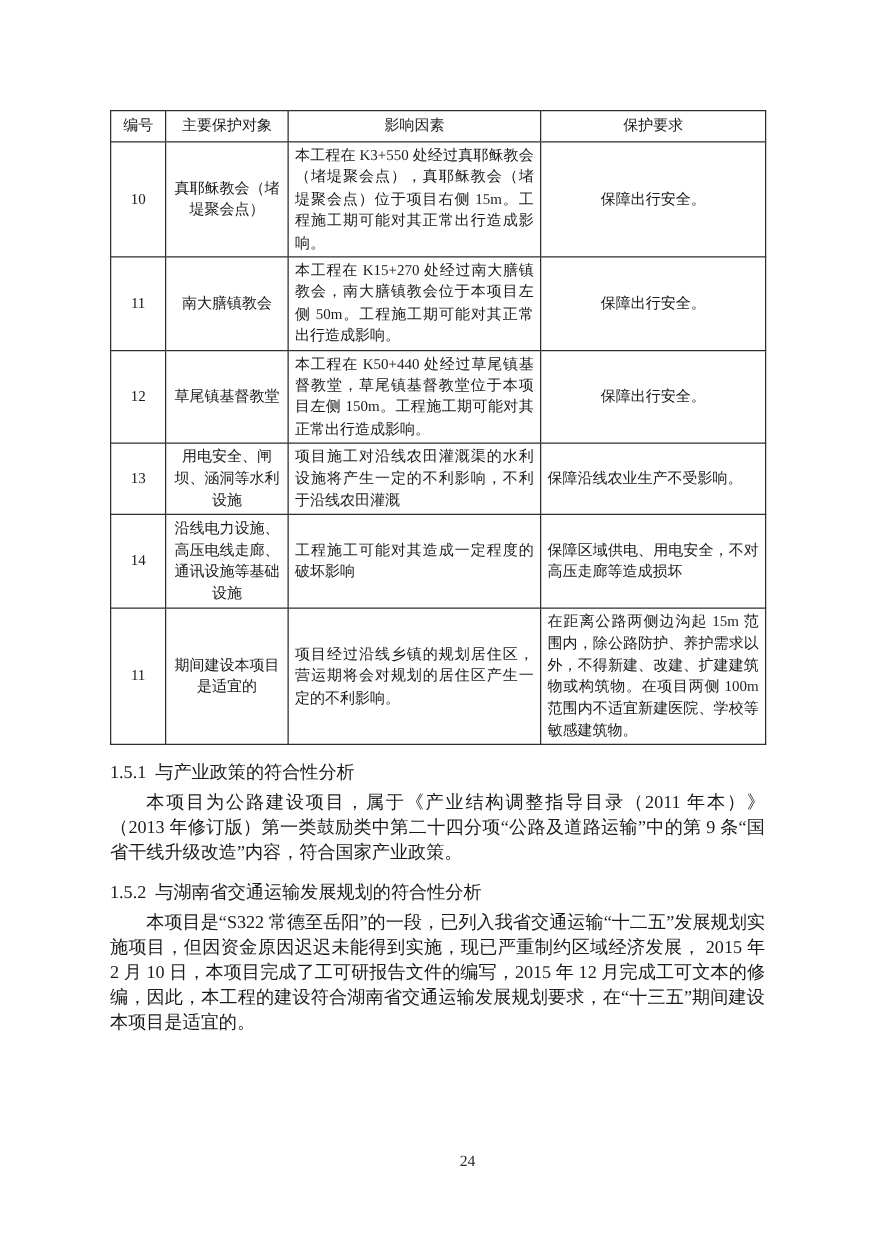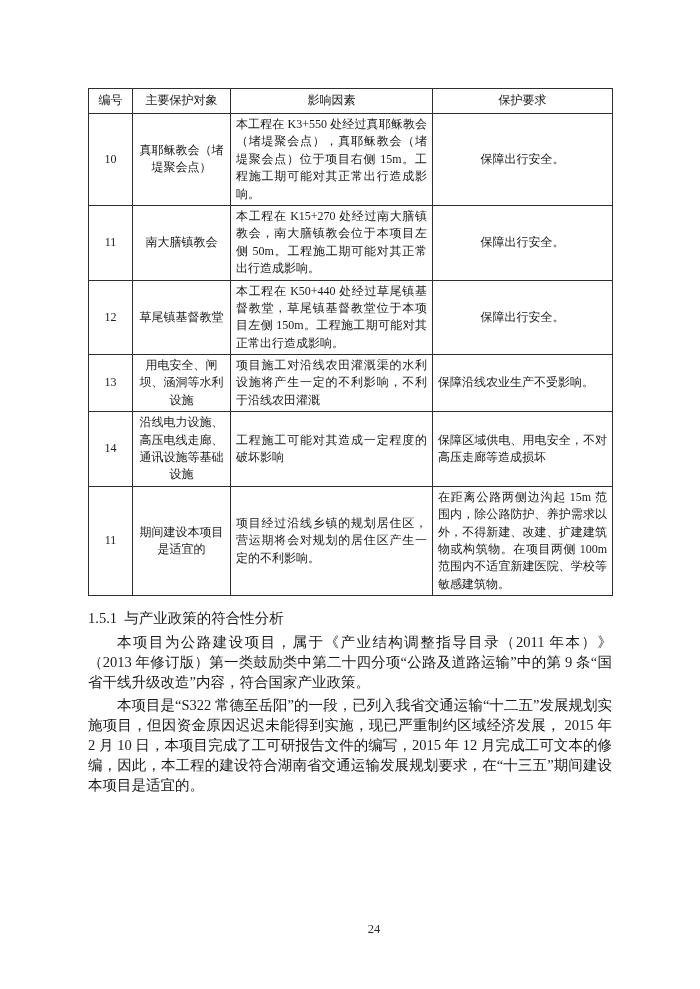--- a/index.html
+++ b/index.html
@@ -137,17 +137,18 @@
         <td class="cell-impact">项目经过沿线乡镇的规划居住区，营运期将会对规划的居住区产生一定的不利影响。</td>
         <td class="req-left">在距离公路两侧边沟起 15m 范围内，除公路防护、养护需求以外，不得新建、改建、扩建建筑物或构筑物。在项目两侧 100m 范围内不适宜新建医院、学校等敏感建筑物。</td>
       </tr>
     </tbody>
   </table>
 
 
   <div class="sub-title">1.5.1  与产业政策的符合性分析</div>
   <p class="para">本项目为公路建设项目，属于《产业结构调整指导目录（2011 年本）》（2013 年修订版）第一类鼓励类中第二十四分项“公路及道路运输”中的第 9 条“国省干线升级改造”内容，符合国家产业政策。</p>
 
+  <div class="sub-title">1.5.2  与湖南省交通运输发展规划的符合性分析</div>
   <p class="para">本项目是“S322 常德至岳阳”的一段，已列入我省交通运输“十二五”发展规划实施项目，但因资金原因迟迟未能得到实施，现已严重制约区域经济发展， 2015 年 2 月 10 日，本项目完成了工可研报告文件的编写，2015 年 12 月完成工可文本的修编，因此，本工程的建设符合湖南省交通运输发展规划要求，在“十三五”期间建设本项目是适宜的。</p>
 
 </div>
 
 <div class="page-number">24</div>
 
 </body></html>

